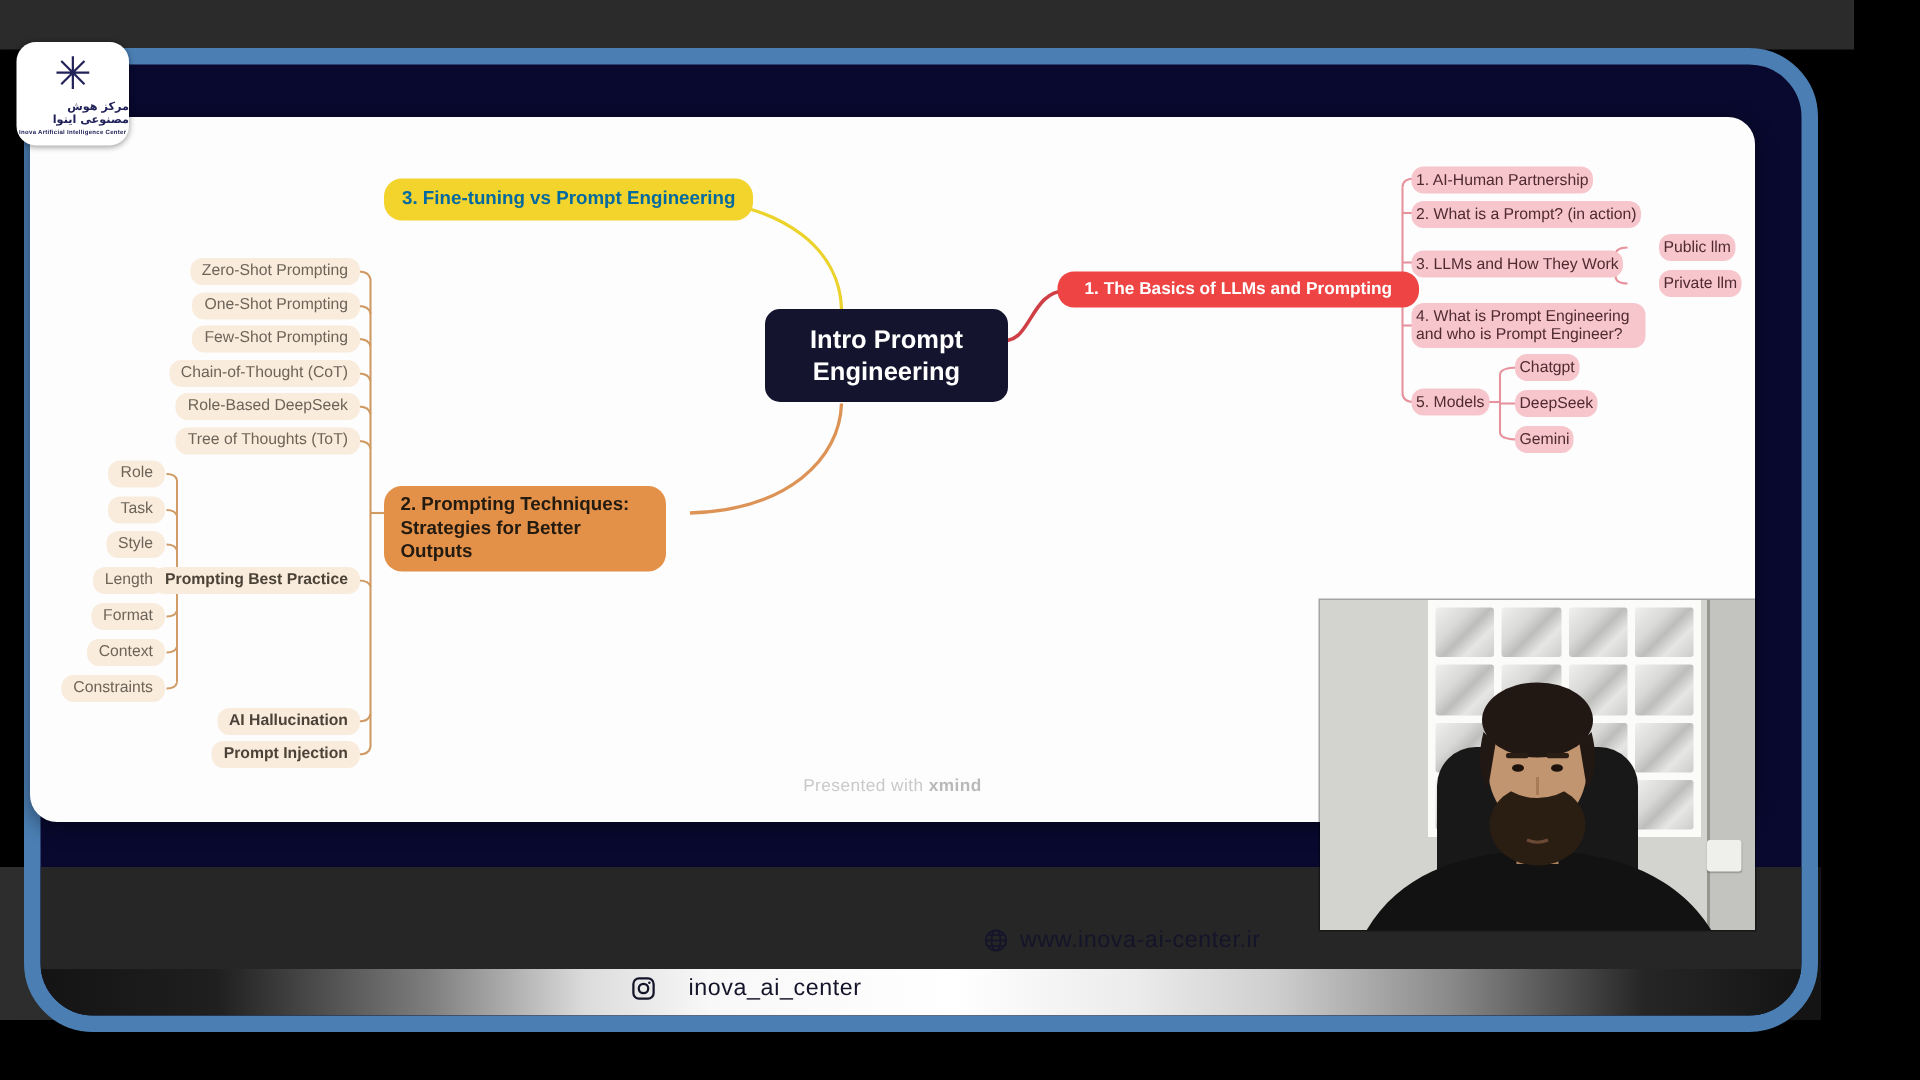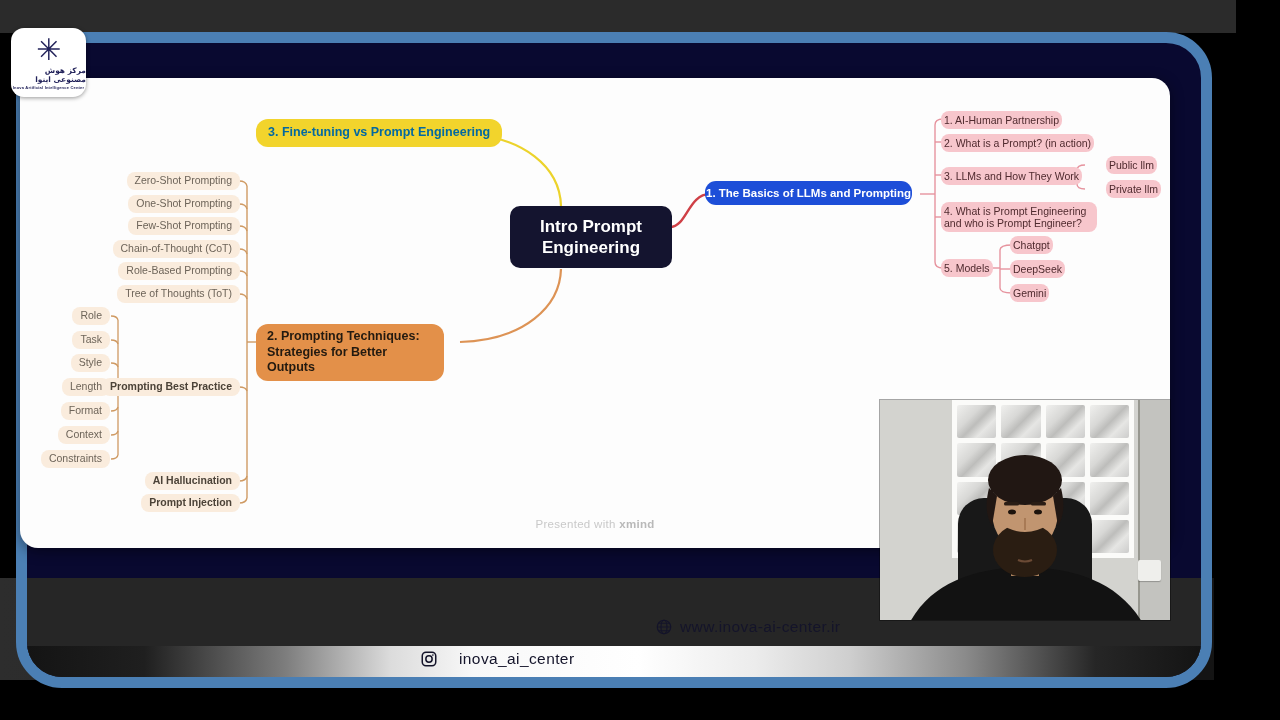--- a/index.html
+++ b/index.html
@@ -26,22 +26,22 @@
   .links { position:absolute; inset:0; pointer-events:none; }
 
   .node { position:absolute; line-height:1.25; }
   .root-node { left:490px; top:128px; width:162px; min-height:62px; background:#14142f; color:#fff;
                border-radius:10px; font-size:17px; font-weight:700; display:flex; align-items:center;
                justify-content:center; text-align:center; padding:8px 12px; }
   .branch-yellow { left:236px; top:41px; background:#f2d42c; color:#0369a1; font-size:12.5px; font-weight:700;
                    border-radius:12px; padding:6px 12px; white-space:nowrap; }
   .branch-orange { left:236px; top:246px; width:188px; background:#e39049; color:#231a10; font-size:12.5px;
                    font-weight:700; border-radius:12px; padding:5px 11px; }
-  .branch-red    { left:685px; top:103px; background:#1d4ed8; color:#fff; font-size:11.5px; font-weight:700;
-                   border-radius:11px; padding:5px 1px; white-space:nowrap; }
+  .branch-red    { left:685px; top:103px; background:#ef4444; color:#fff; font-size:11.5px; font-weight:700;
+                   border-radius:11px; padding:5px 18px; white-space:nowrap; }
 
   .leaf  { position:absolute; background:#faecdd; color:#6d6459; font-size:10.5px; padding:3px 8px;
            border-radius:8px; white-space:nowrap; line-height:1.1; font-weight:500; }
   .leaf--right { right:930px; }
   .leaf--mini  { right:1060px; }
   .leaf--bold  { font-weight:700; color:#4c4338; }
 
   .pleaf { position:absolute; background:#f7c6cc; color:#4f2a2e; font-size:10.5px; padding:3px 3px;
            border-radius:8px; white-space:nowrap; line-height:1.15; font-weight:500; left:921px; }
   .pleaf--wrap { width:156px; white-space:normal; }
@@ -149,21 +149,21 @@
 
     <div class="node root-node">Intro Prompt Engineering</div>
     <div class="node branch-yellow">3. Fine-tuning vs Prompt Engineering</div>
     <div class="node branch-orange">2. Prompting Techniques: Strategies for Better Outputs</div>
     <div class="node branch-red">1. The Basics of LLMs and Prompting</div>
 
     <div class="leaf leaf--right" style="top:94px">Zero-Shot Prompting</div>
     <div class="leaf leaf--right" style="top:117px">One-Shot Prompting</div>
     <div class="leaf leaf--right" style="top:139px">Few-Shot Prompting</div>
     <div class="leaf leaf--right" style="top:162px">Chain-of-Thought (CoT)</div>
-    <div class="leaf leaf--right" style="top:184px">Role-Based Prompting</div>
+    <div class="leaf leaf--right" style="top:184px">Role-Based DeepSeek</div>
     <div class="leaf leaf--right" style="top:207px">Tree of Thoughts (ToT)</div>
 
     <div class="leaf leaf--mini" style="top:229px">Role</div>
     <div class="leaf leaf--mini" style="top:253px">Task</div>
     <div class="leaf leaf--mini" style="top:276px">Style</div>
     <div class="leaf leaf--mini" style="top:300px">Length</div>
     <div class="leaf leaf--mini" style="top:324px">Format</div>
     <div class="leaf leaf--mini" style="top:348px">Context</div>
     <div class="leaf leaf--mini" style="top:372px">Constraints</div>
     <div class="leaf leaf--right leaf--bold" style="top:300px">Prompting Best Practice</div>

